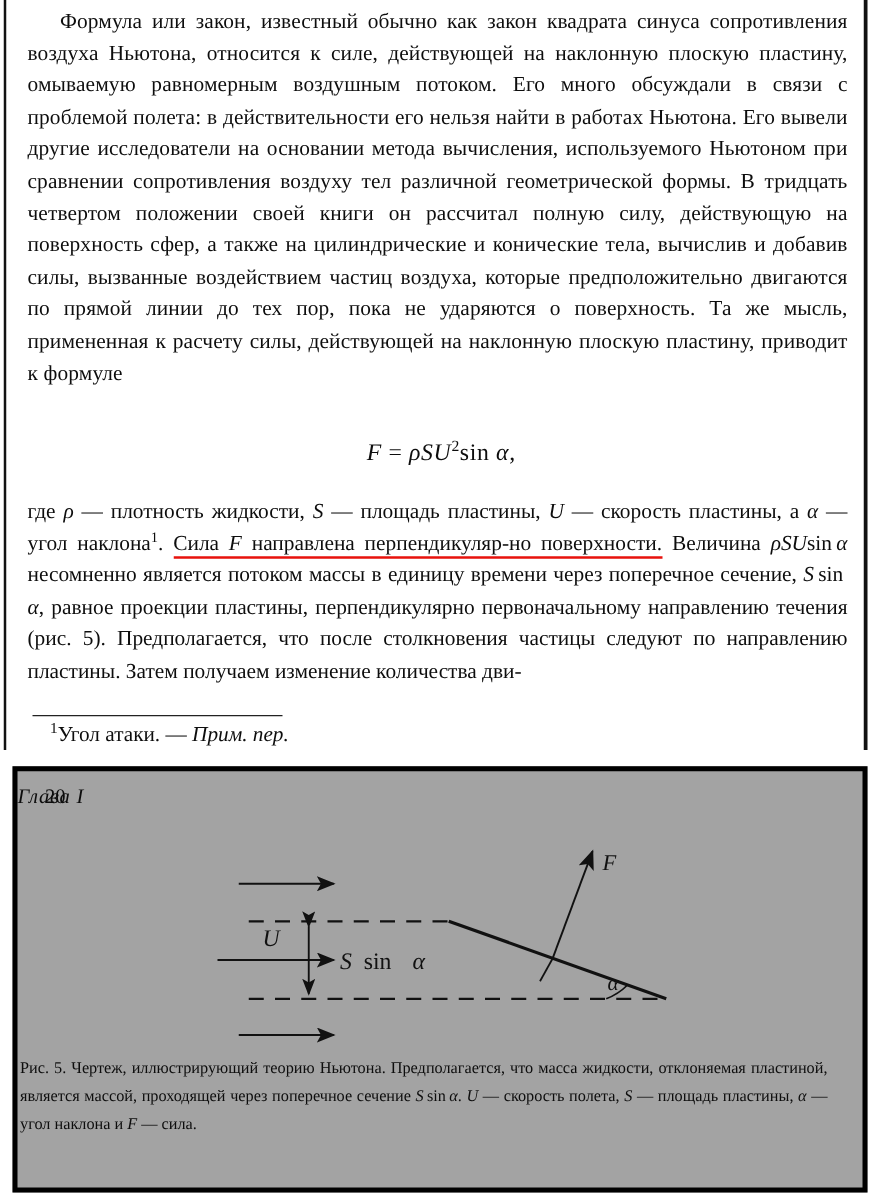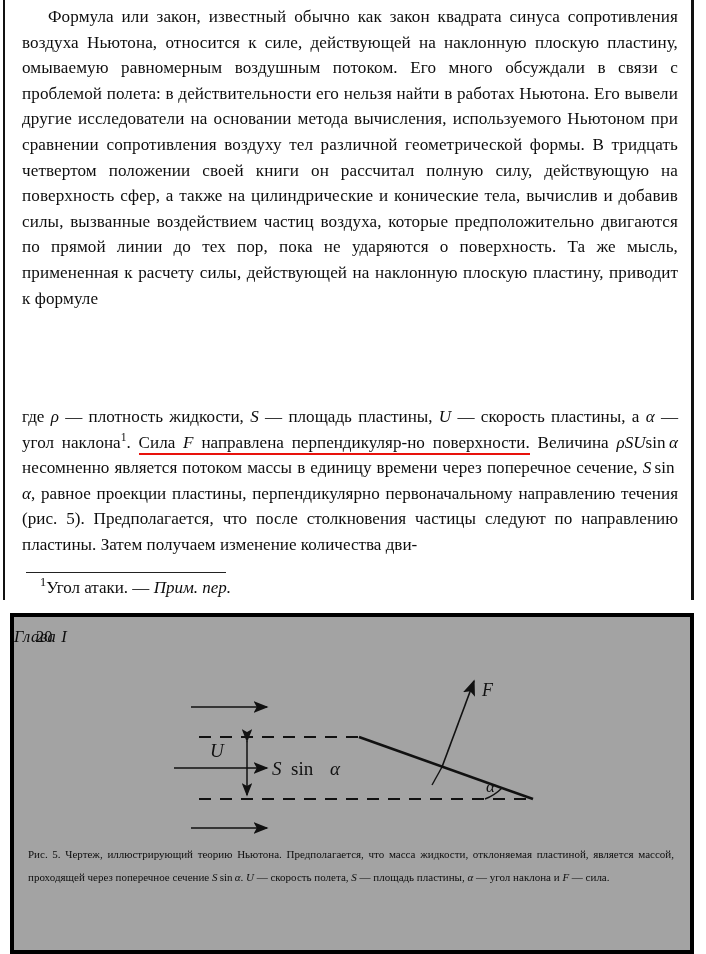--- a/index.html
+++ b/index.html
@@ -76,21 +76,20 @@
 
   
   .textblock2 {
     position: absolute;
     left: 22px;
     top: 396px;
     width: 656px;
     font-size: 17.1px;
     line-height: 25.6px;
     text-align: justify;
-    margin-top: 8px;
   }
   .textblock2 p { margin: 0; }
 
   
   .footnote-rule {
     position: absolute;
     left: 26px;
     top: 572px;
     width: 200px;
     height: 1.4px;
@@ -138,41 +137,49 @@
   .fig-canvas {
     position: absolute;
     left: 0;
     top: 44px;
     width: 676px;
     height: 175px;
   }
 
   .fig-caption {
     position: absolute;
-    left: 14px;
+    left: 2px;
     top: 226px;
     width: 646px;
-    font-size: 11px;
+    font-size: 13px;
     line-height: 22.5px;
     text-align: justify;
   }
   .fig-caption p { margin: 0; }
 </style>
 </head>
 <body>
 
 <div class="page">
 
   <div class="scan-edge-left"></div>
   <div class="scan-edge-right"></div>
 
   <div class="textblock">
     <p class="indent">Формула или закон, известный обычно как закон квадрата синуса сопротивления воздуха Ньютона, относится к силе, действующей на наклонную плоскую пластину, омываемую равномерным воздушным потоком. Его много обсуждали в связи с проблемой полета: в действительности его нельзя найти в работах Ньютона. Его вывели другие исследователи на основании метода вычисления, используемого Ньютоном при сравнении сопротивления воздуху тел различной геометрической формы. В тридцать четвертом положении своей книги он рассчитал полную силу, действующую на поверхность сфер, а также на цилиндрические и конические тела, вычислив и добавив силы, вызванные воздействием частиц воздуха, которые предположительно двигаются по прямой линии до тех пор, пока не ударяются о поверхность. Та же мысль, примененная к расчету силы, действующей на наклонную плоскую пластину, приводит к формуле</p>
   </div>
 
+  <div class="formula">
+    <span class="eq">
+      <span class="mi">F</span>
+      <span>=</span>
+      <span class="mi">ρ</span><span class="mi">S</span><span class="mi">U</span><sup>2</sup><span class="mupright">sin</span>
+      <span class="mi">α</span><span>,</span>
+    </span>
+  </div>
 
   <div class="textblock2">
     <p><span>где </span><span class="mi">ρ</span><span> — плотность жидкости, </span><span class="mi">S</span><span> — площадь пластины, </span><span class="mi">U</span><span> — скорость пластины, а </span><span class="mi">α</span><span> — угол наклона</span><sup class="fn">1</sup><span>. </span><span class="redline"><span>Сила </span><span class="mi">F</span><span> направлена перпендикуляр-</span><span>но поверхности.</span></span><span> Величина </span><span class="mi">ρSU</span><span class="mupright">sin</span> <span class="mi">α</span><span> несомненно является потоком массы в единицу времени через поперечное сечение, </span><span class="mi">S</span> <span class="mupright">sin</span> <span class="mi">α</span><span>, равное проекции пластины, перпендикулярно первоначальному направлению течения (рис. 5). Предполагается, что после столкновения частицы следуют по направлению пластины. Затем получаем изменение количества дви-</span></p>
   </div>
 
   <div class="footnote-rule"></div>
   <div class="footnote"><sup>1</sup><span>Угол атаки. — </span><i>Прим. пер.</i></div>
 
   <div class="figure-box">
 

